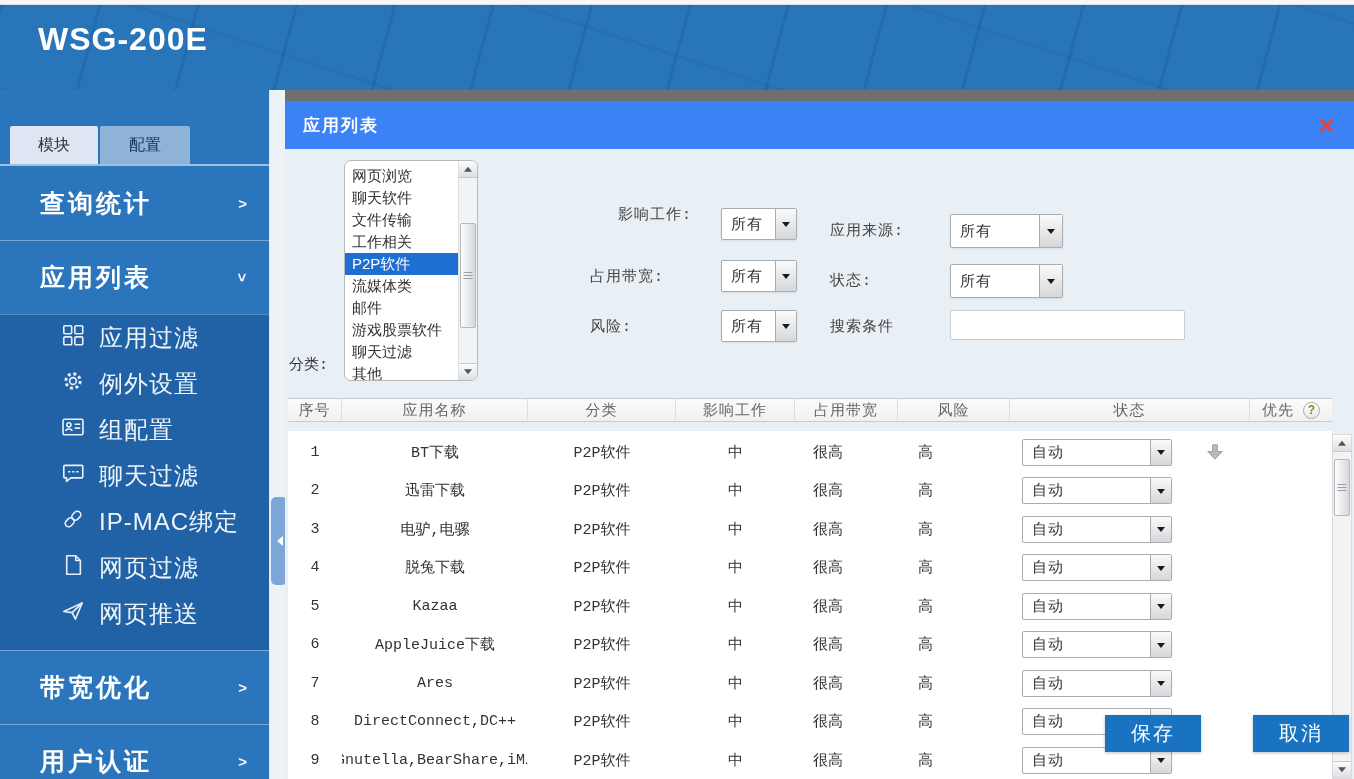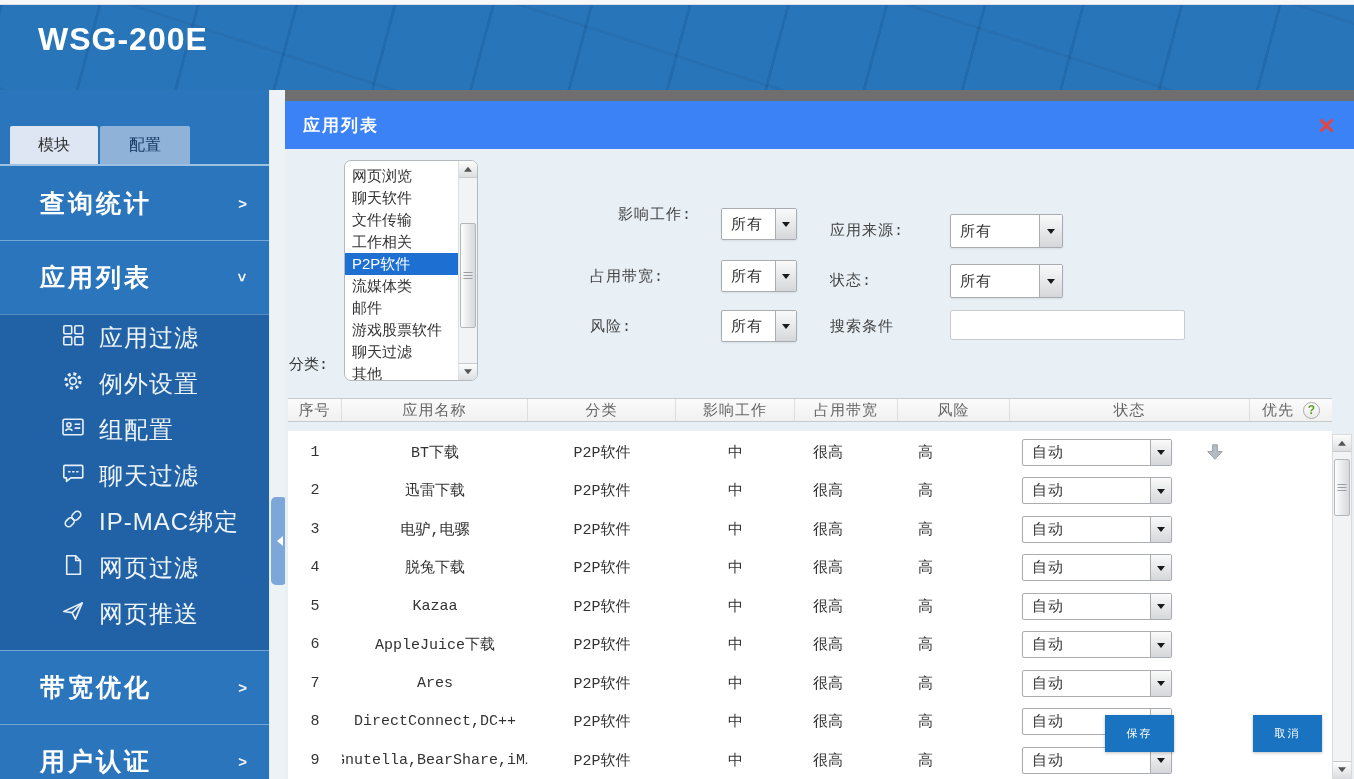--- a/index.html
+++ b/index.html
@@ -130,22 +130,22 @@
   .status-select { position:relative; margin-left:12px; width:150px; height:27px; }
   .pri-arrow { display:none; margin-left:31px; }
   .trow.has-arrow .pri-arrow { display:block; }
 
   
   .tbl-scroll { position:absolute; left:1047px; top:285px; width:20px; height:345px;
     background:#f2f3f5; border:1px solid #d8dadd; }
   .tbl-thumb { top:24px; height:57px; }
 
   
-  .dlg-btn { position:absolute; top:566px; width:69px; height:37px; background:#1a73c0;
-    color:#fff; font-size:11px; letter-spacing:2px; display:flex; align-items:center;
+  .dlg-btn { position:absolute; top:566px; width:96px; height:37px; background:#1a73c0;
+    color:#fff; font-size:20px; letter-spacing:2px; display:flex; align-items:center;
     justify-content:center; box-shadow:0 1px 3px rgba(0,0,0,0.25); cursor:pointer; }
   .btn-save { left:820px; }
   .btn-cancel { left:968px; }
 </style>
 </head>
 <body>
 
 <div class="screen">
 
   <div class="top-strip"></div>

